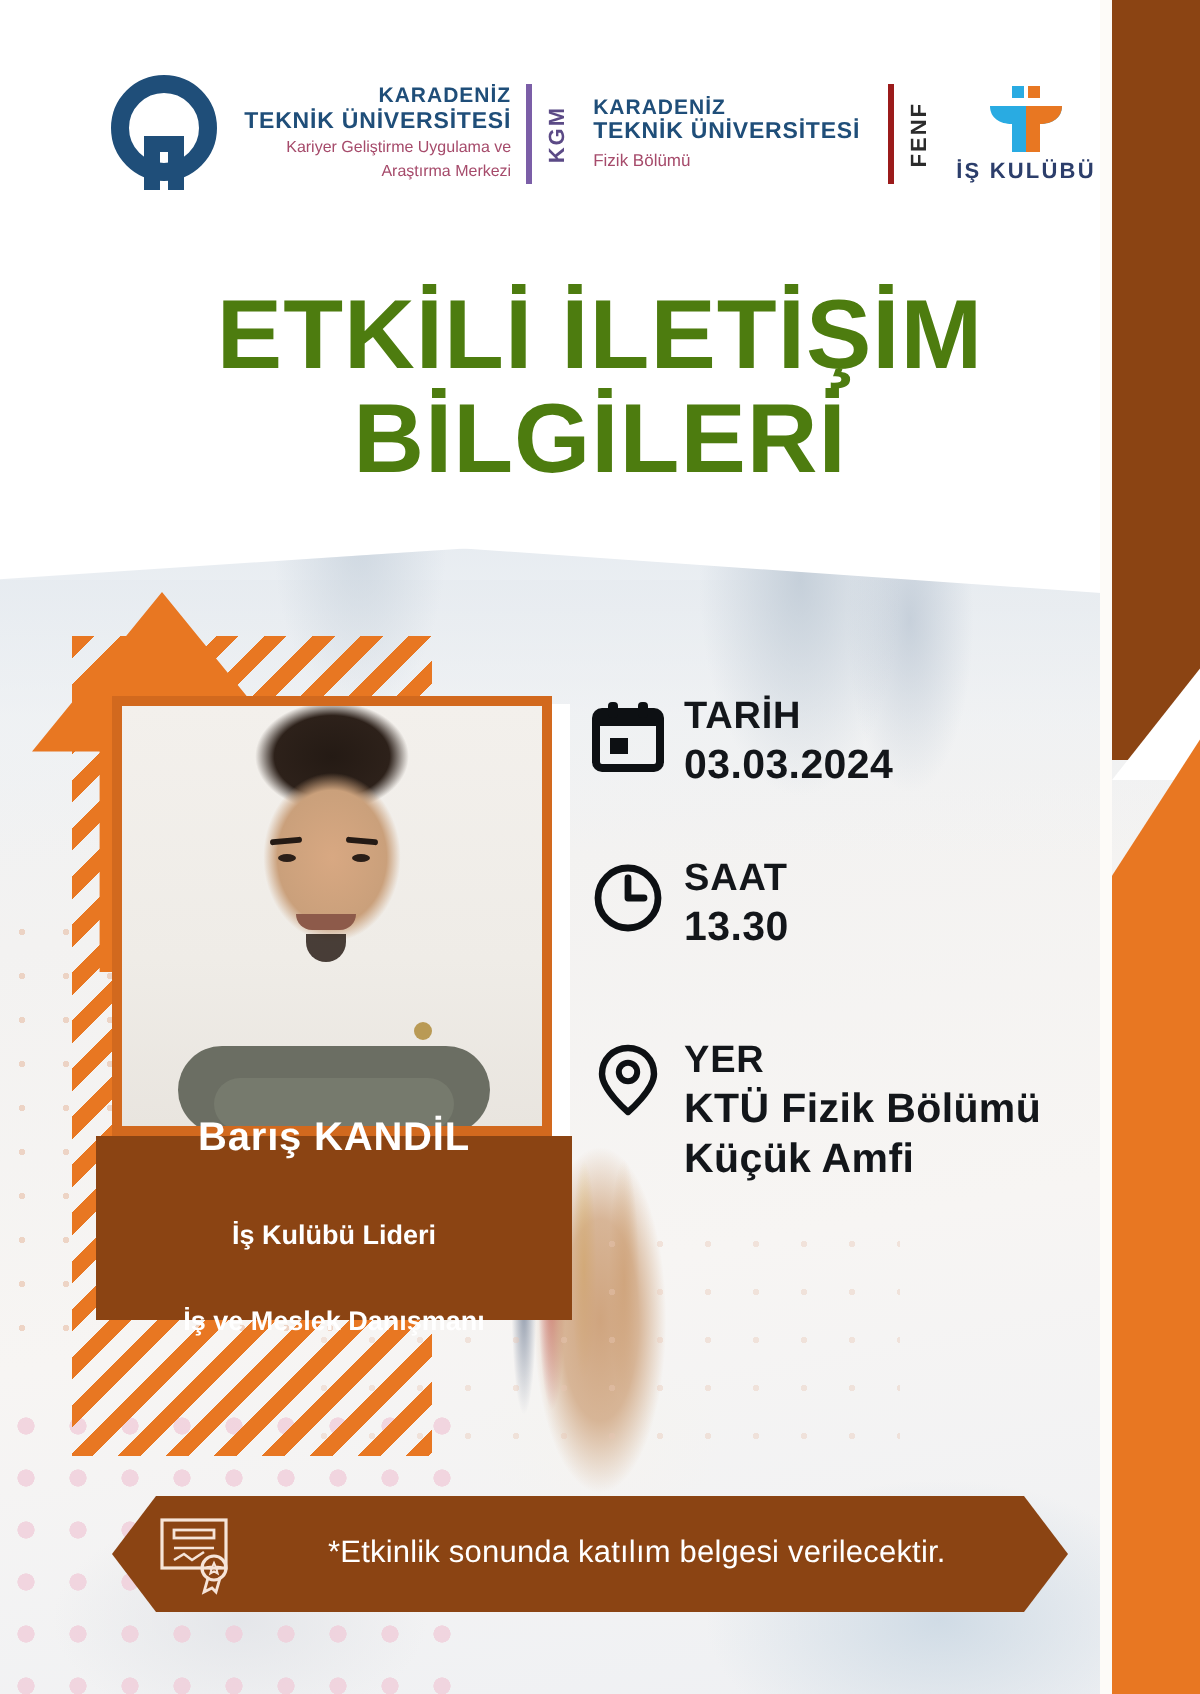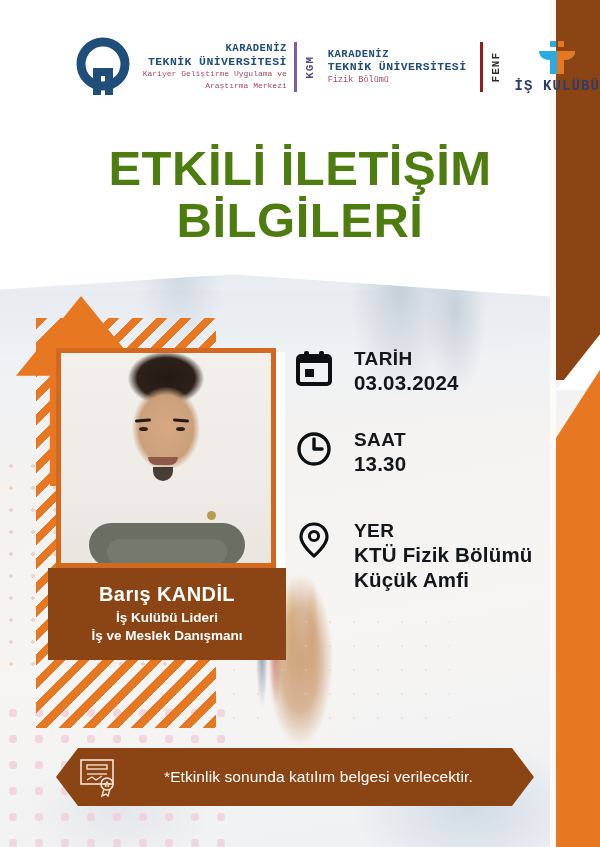--- a/index.html
+++ b/index.html
@@ -87,47 +87,47 @@
   .ph-mouth{position:absolute;left:87px;top:104px;width:30px;height:8px;border-radius:0 0 18px 18px;background:#8d5a4a;}
   .ph-goatee{position:absolute;left:92px;top:114px;width:20px;height:14px;border-radius:0 0 10px 10px;background:#2a1f18;opacity:.85;}
   .ph-arm{position:absolute;left:28px;top:170px;width:156px;height:44px;border-radius:22px;background:#6b6e63;}
   .ph-arm2{position:absolute;left:46px;top:186px;width:120px;height:26px;border-radius:14px;background:#767a6d;}
   .ph-pin{position:absolute;left:146px;top:158px;width:9px;height:9px;border-radius:50%;background:#b99a55;}
 
   
   .name-card{
     position:absolute;left:48px;top:568px;width:238px;height:92px;background:#8B4413;
     display:flex;flex-direction:column;align-items:center;justify-content:center;
-    color:#fff;text-align:center;
+    color:#fff;text-align:center;gap:25px;
   }
   .name-card .nm{font-size:20px;font-weight:bold;letter-spacing:.4px;line-height:1.1;margin-bottom:4px;}
   .name-card .rl{font-size:13.5px;font-weight:bold;line-height:1.35;}
 
   
-  .header{position:absolute;left:0;top:24px;width:600px;height:86px;display:flex;align-items:center;justify-content:flex-end;font-family:Liberation Mono, monospace;}
+  .header{position:absolute;left:0;top:24px;width:600px;height:86px;display:flex;align-items:center;justify-content:center;}
   .ktu-mark{width:60px;height:60px;flex:0 0 60px;margin-right:10px;}
   .logo-txt{color:#1F4E79;line-height:1.18;}
   .logo-txt .l1{font-size:10.5px;font-weight:bold;letter-spacing:.5px;text-align:right;}
   .logo-txt .l2{font-size:11.5px;font-weight:bold;letter-spacing:.4px;text-align:right;}
   .logo-txt .l3{font-size:8px;color:#A64B6B;text-align:right;line-height:1.35;margin-top:1px;}
   .vdiv{width:3px;height:50px;margin:0 7px;}
   .vlabel{writing-mode:vertical-rl;transform:rotate(180deg);font-size:11px;font-weight:bold;letter-spacing:1px;}
   .fizik .l3{font-size:8.5px;}
   .isk{display:flex;flex-direction:column;align-items:center;margin-left:12px;}
-  .isk-name{font-size:14px;font-weight:bold;letter-spacing:1.1px;color:#2C3E6B;margin-top:3px;}
+  .isk-name{font-size:11px;font-weight:bold;letter-spacing:1.1px;color:#2C3E6B;margin-top:3px;}
 
   
   .title{
     position:absolute;left:0;top:143px;width:600px;text-align:center;
     color:#4d7c0f;font-weight:bold;font-size:49px;letter-spacing:.5px;line-height:1.06;
   }
 
   
   .info{position:absolute;left:296px;top:348px;width:250px;color:#13161a;}
-  .info-row{display:flex;align-items:flex-start;margin-bottom:34px;gap:12px;}
+  .info-row{display:flex;align-items:flex-start;margin-bottom:34px;}
   .info-ico{flex:0 0 36px;width:36px;height:36px;margin-right:10px;margin-top:2px;}
   .info-txt .lbl{font-size:19px;font-weight:bold;letter-spacing:.4px;line-height:1.15;}
   .info-txt .val{font-size:20.5px;font-weight:bold;letter-spacing:.2px;line-height:1.22;white-space:nowrap;}
 
   
   .note{
     position:absolute;left:56px;top:748px;width:478px;height:58px;background:#8B4413;
     clip-path:polygon(22px 0,calc(100% - 22px) 0,100% 50%,calc(100% - 22px) 100%,22px 100%,0 50%);
     display:flex;align-items:center;
   }

